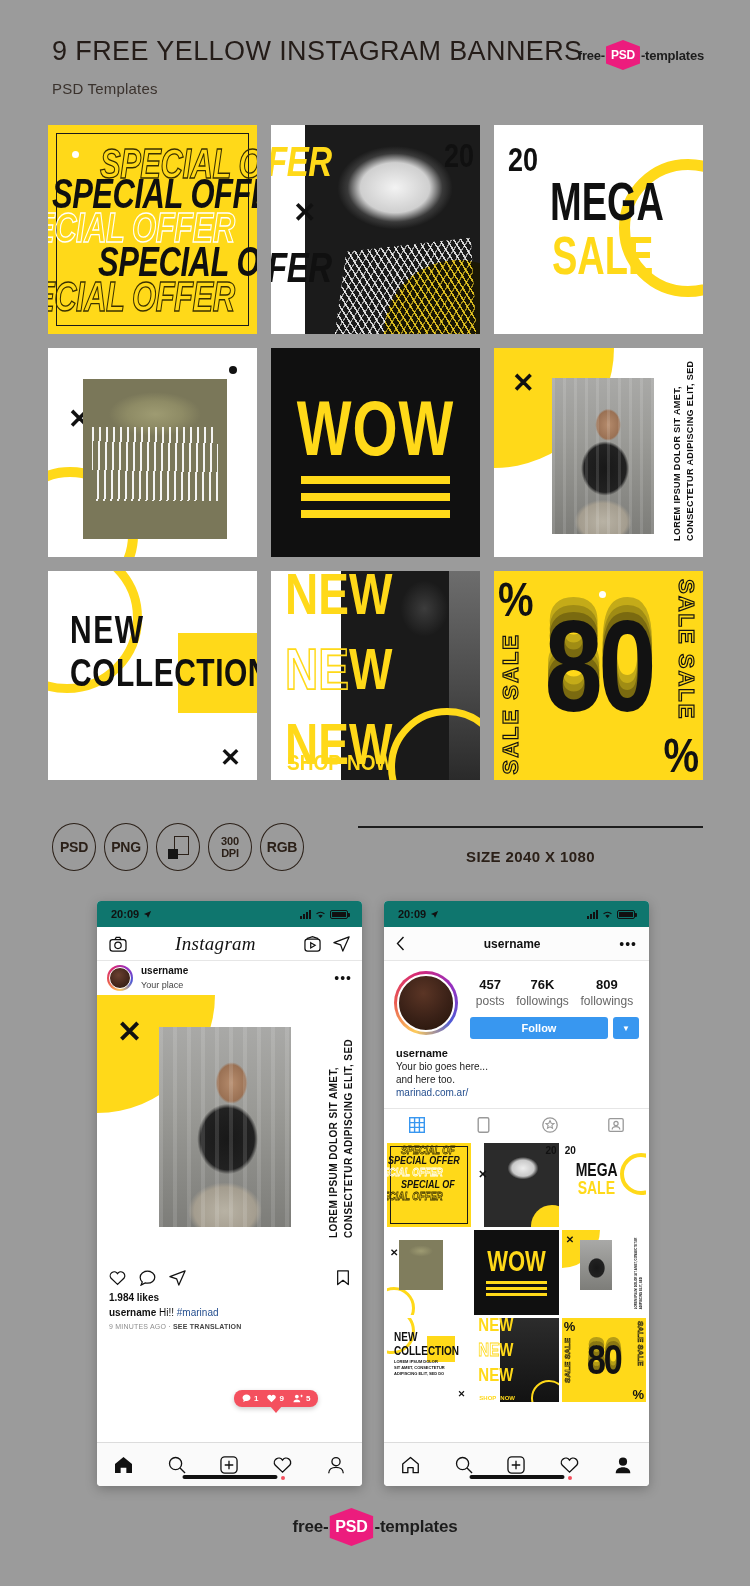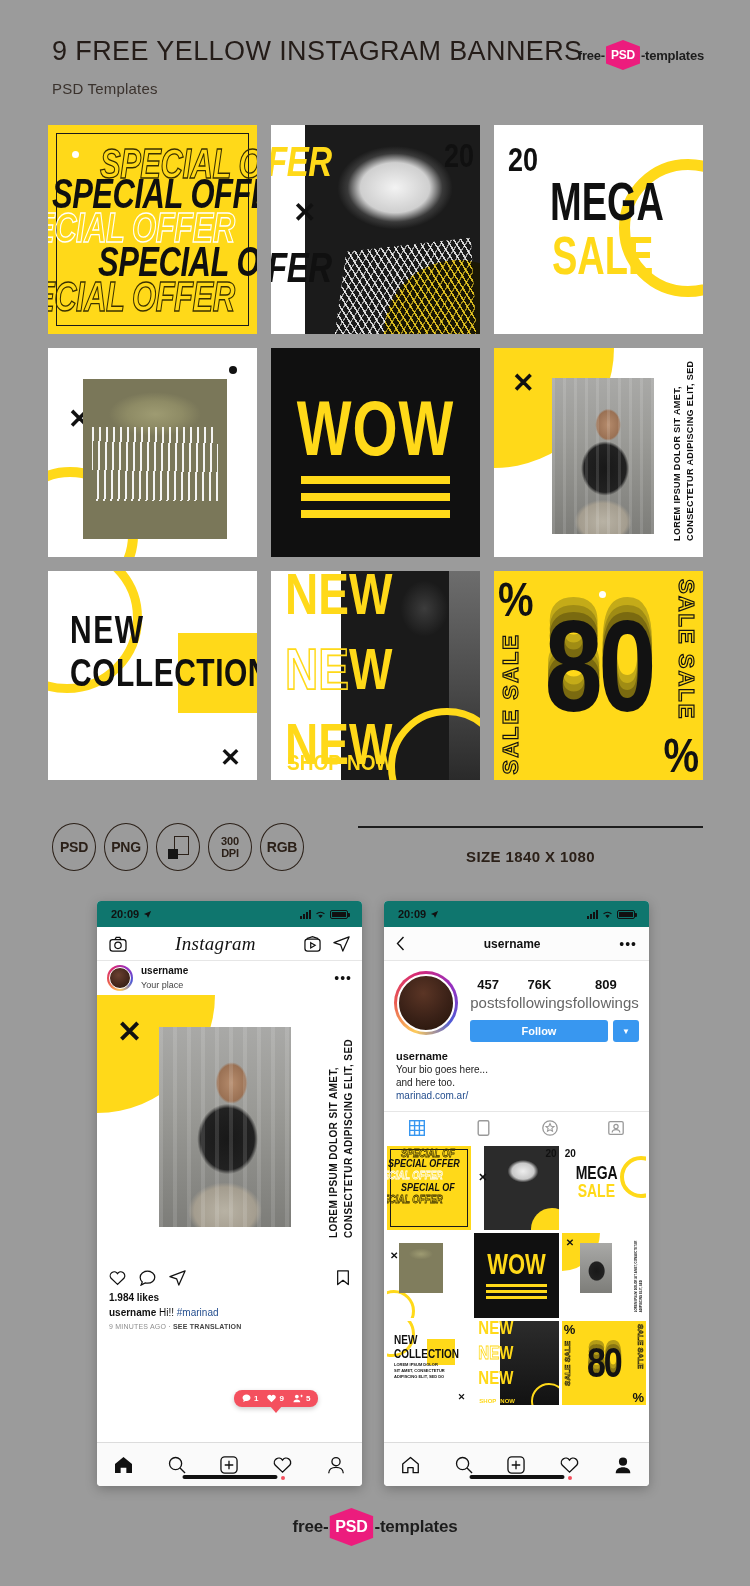--- a/index.html
+++ b/index.html
@@ -279,21 +279,21 @@
   .p2-navbar .title { font-size: 12px; font-weight: 700; color: #111; }
   .p2-stats { display: flex; padding: 10px 10px 0; align-items: flex-start; gap: 12px; }
   .p2-avatar-ring { width: 64px; height: 64px; border-radius: 50%; padding: 3px;
     background: conic-gradient(from 200deg, #fdcb5c, #e95950, #d62976, #962fbf, #4f5bd5, #fdcb5c); flex: none; }
   .p2-avatar { width: 100%; height: 100%; border-radius: 50%; border: 2px solid #fff;
     background: radial-gradient(circle at 45% 32%, #5b3525 0%, #3a2117 55%, #241309 100%); }
   .p2-right { flex: 1; }
   .p2-counts { display: flex; justify-content: space-around; padding-top: 6px; }
   .p2-count { text-align: center; }
   .p2-count .n { font-size: 13px; font-weight: 700; color: #111; }
-  .p2-count .l { font-size: 15px; color: #666; margin-top: 2px; }
+  .p2-count .l { font-size: 12px; color: #666; margin-top: 2px; }
   .p2-follow-row { display: flex; gap: 5px; margin-top: 9px; }
   .btn-follow { flex: 1; background: #3897f0; color: #fff; font-size: 11px; font-weight: 700;
     border-radius: 3px; text-align: center; padding: 5px 0; }
   .btn-caret { width: 26px; background: #3897f0; color: #fff; border-radius: 3px; display: flex;
     align-items: center; justify-content: center; font-size: 8px; }
   .p2-bio { padding: 8px 12px 0; }
   .p2-bio .nm { font-size: 11px; font-weight: 700; color: #111; }
   .p2-bio .ln { font-size: 10px; color: #222; margin-top: 2px; }
   .p2-bio .url { font-size: 10px; color: #254f8f; margin-top: 2px; }
   .p2-tabs { display: flex; border-top: 1px solid #e6e6e6; margin-top: 10px; height: 32px; align-items: center; }
@@ -485,21 +485,21 @@
   </div>
   <div class="badge two-line">
     <span>300</span>
     <span>DPI</span>
   </div>
   <div class="badge">RGB</div>
 </div>
 
 <div class="size-wrap">
   <div class="size-rule"></div>
-  <div class="size-text">SIZE 1840 X 1080</div>
+  <div class="size-text">SIZE 2040 X 1080</div>
 </div>
 
 <div class="phone phone-1">
 
   <div class="statusbar">
     <span style="display:flex;align-items:center;gap:4px">
       <span>20:09</span>
       <svg width="9" height="9" viewBox="0 0 10 10">
           <path d="M9 1 1 4.5l3.3 1.2L5.6 9z" fill="#111"></path>
         </svg>

